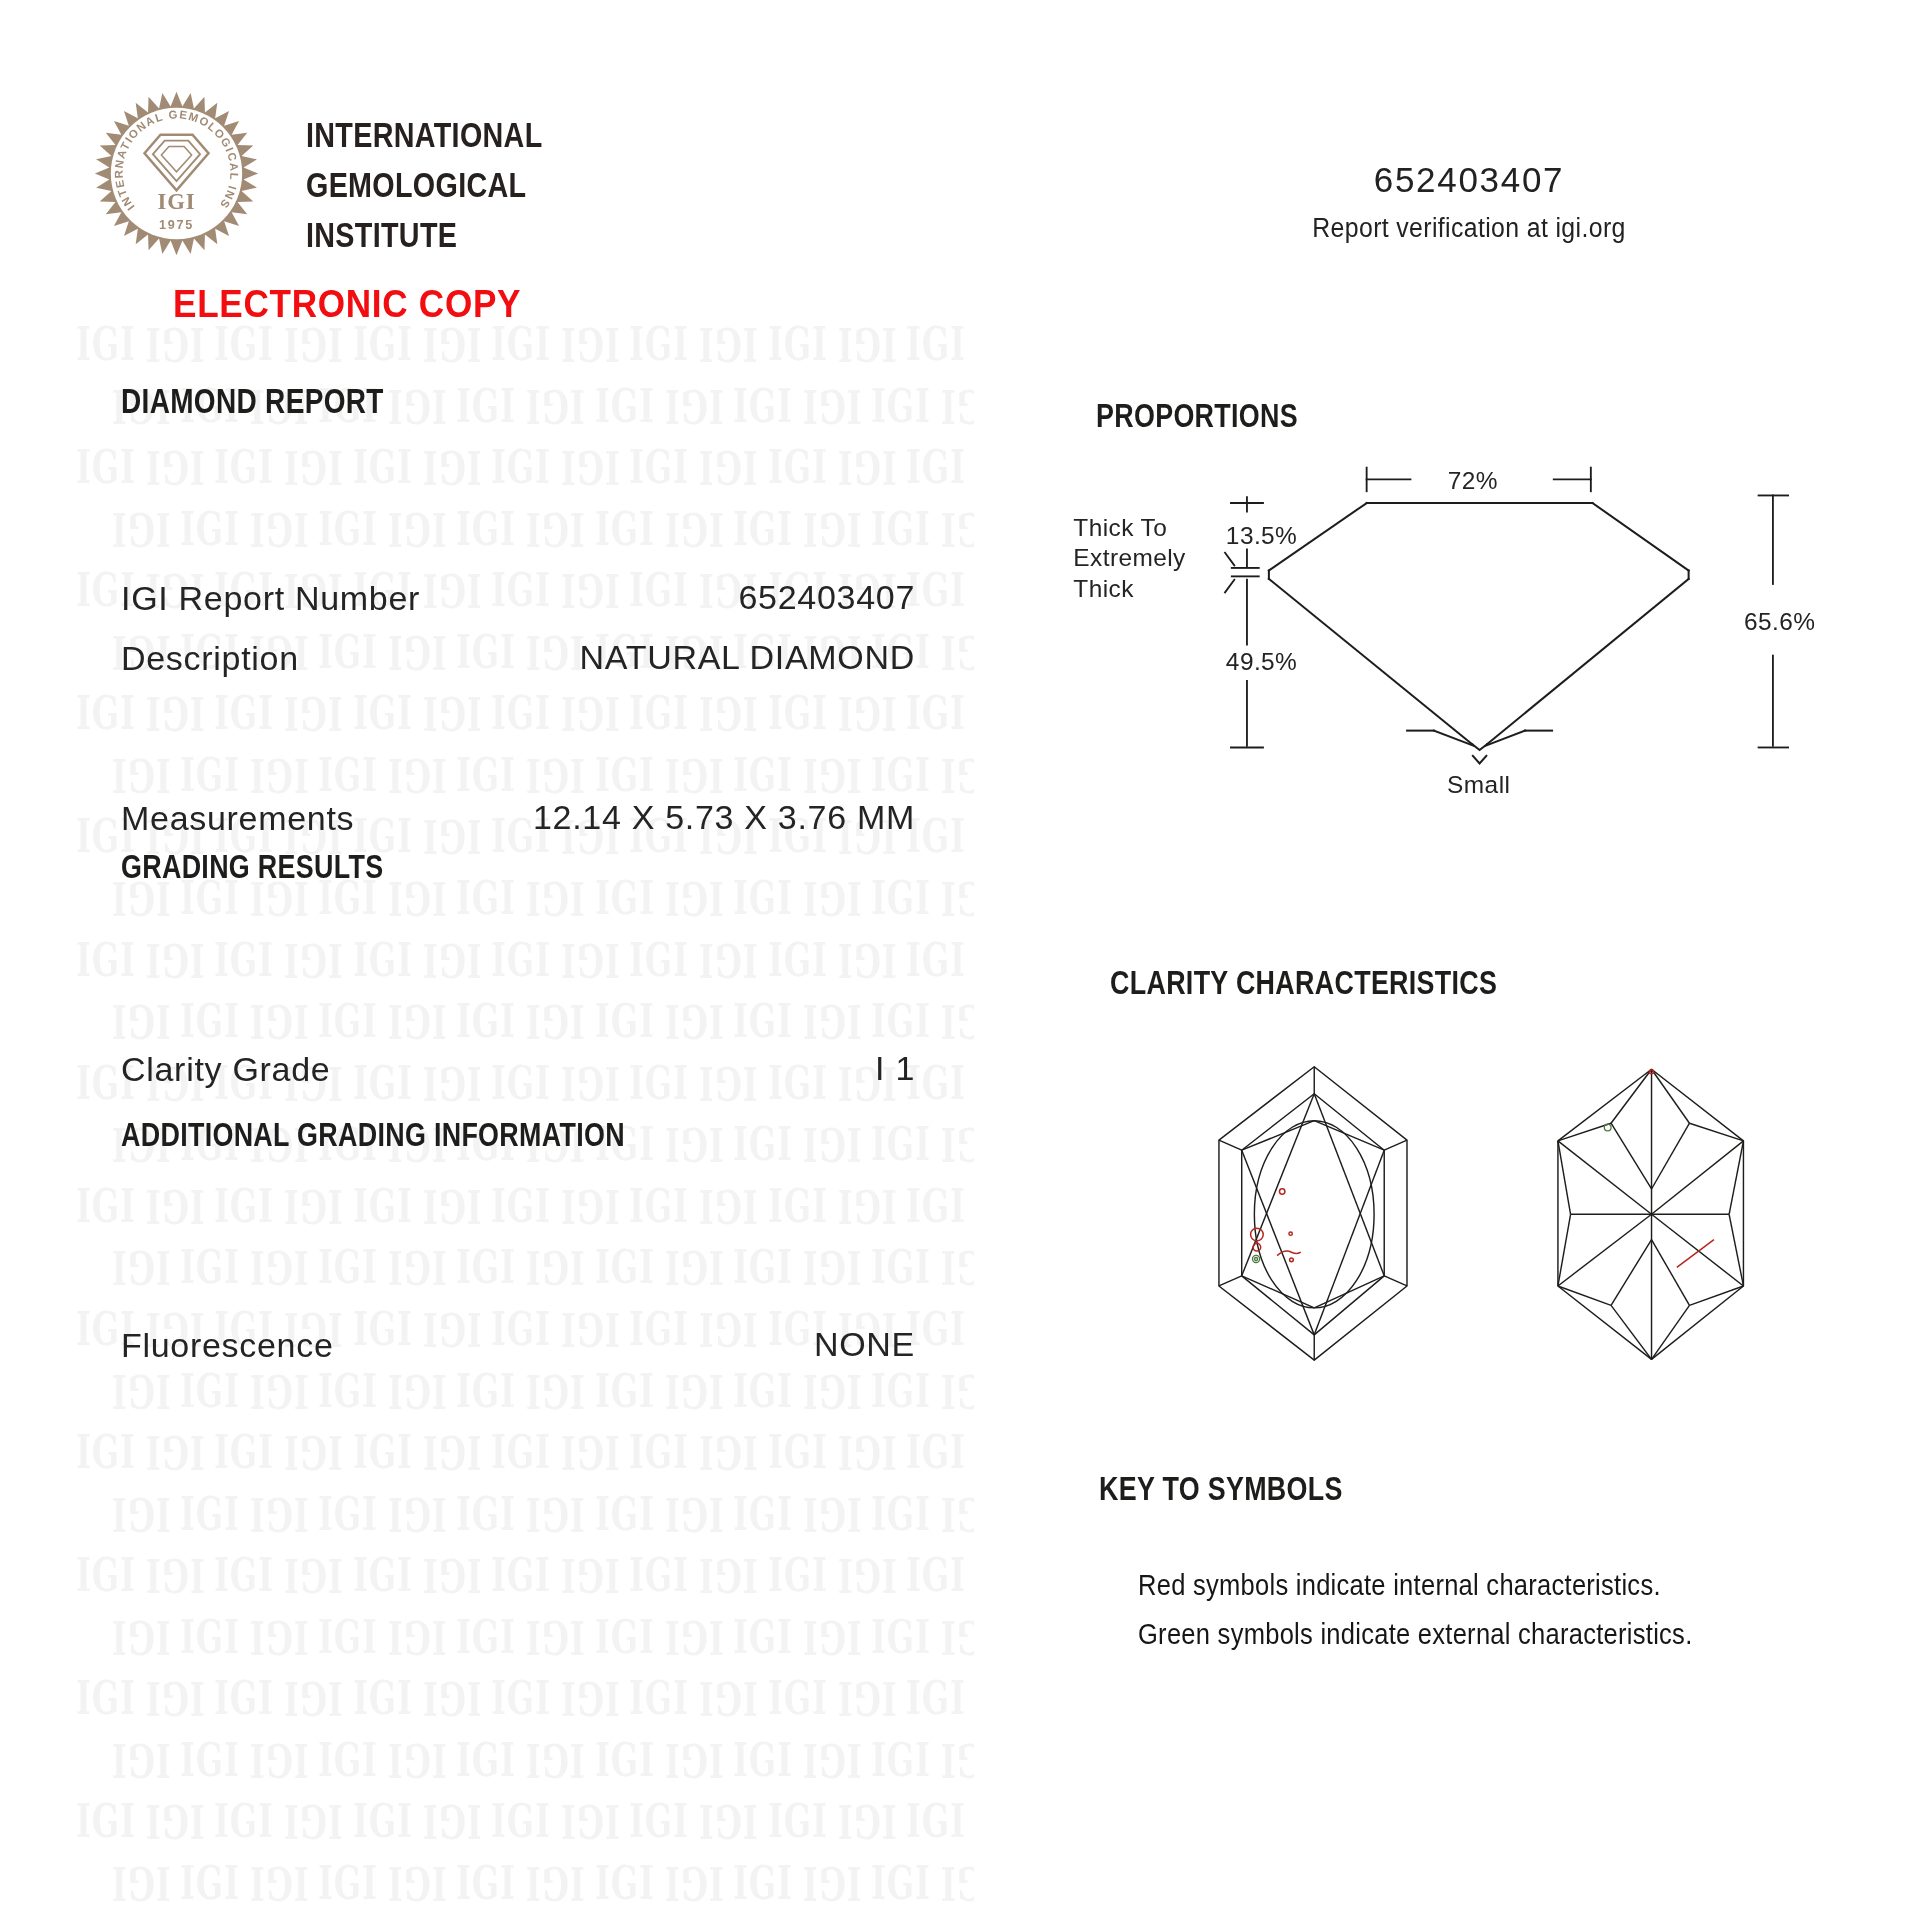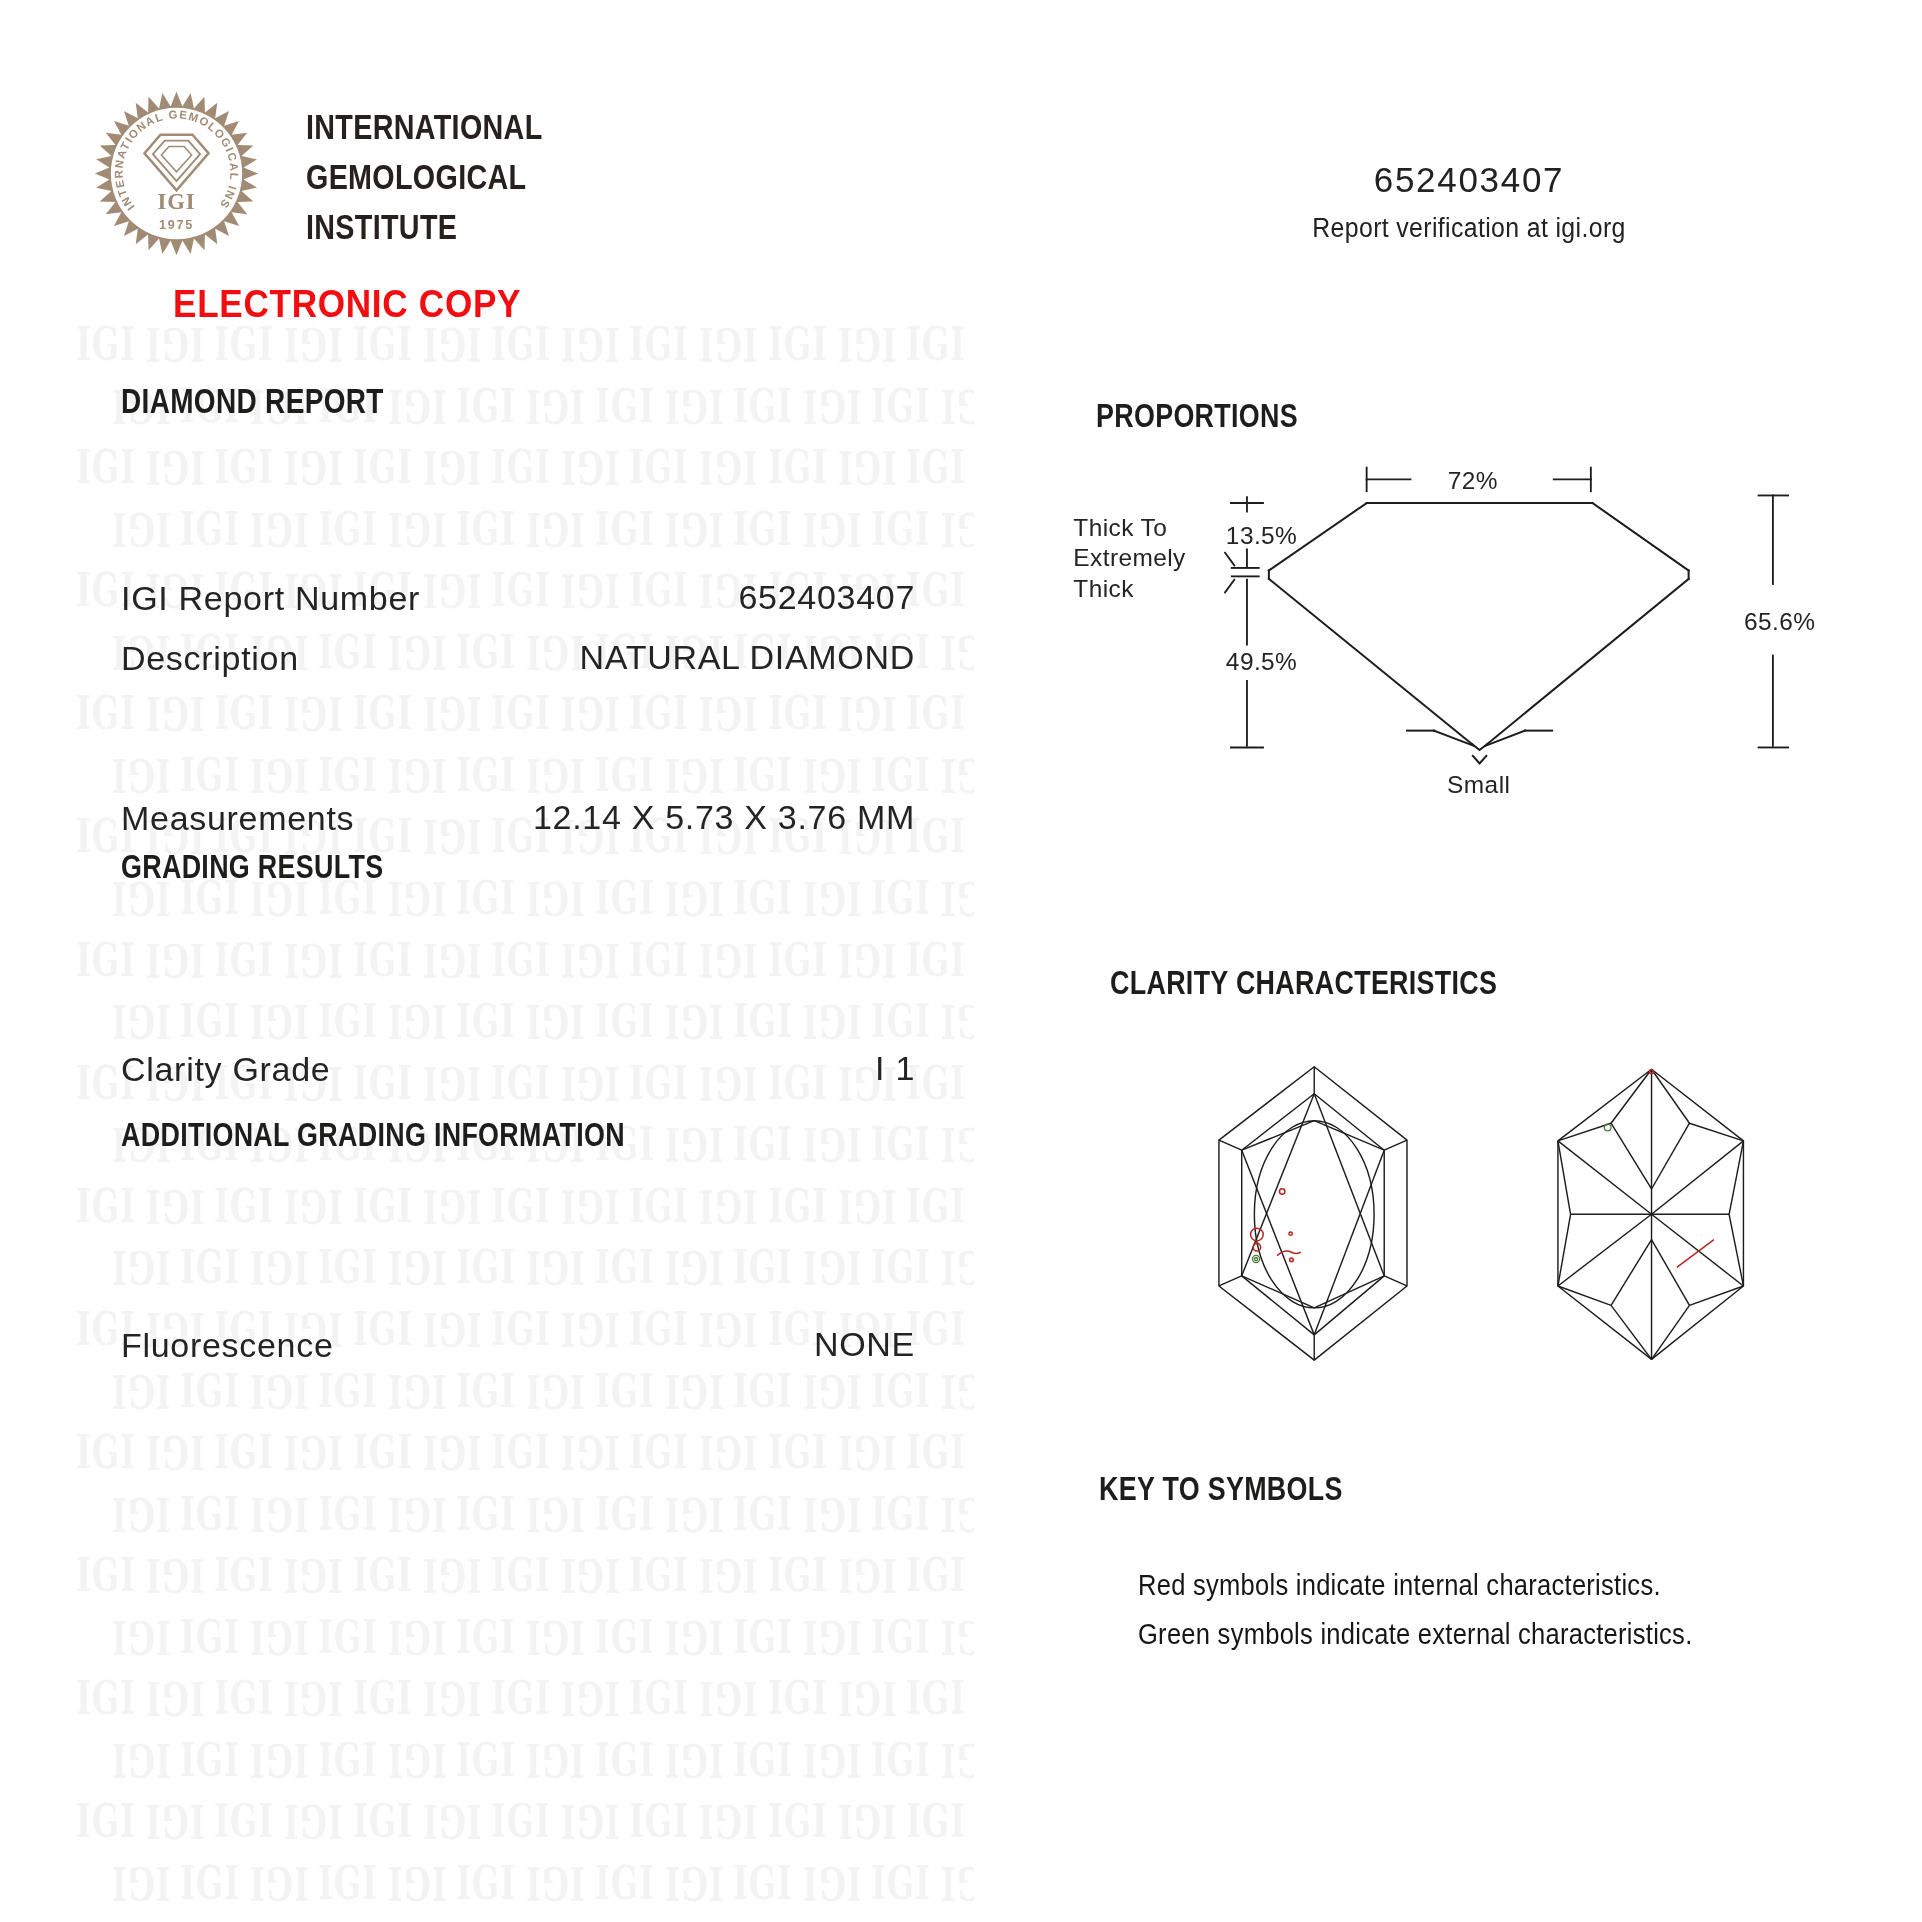--- a/index.html
+++ b/index.html
@@ -9,21 +9,21 @@
   .watermark{position:absolute;left:76px;top:325px;width:898px;height:1598px;overflow:hidden;z-index:0;}
   .wm{position:absolute;font-family:"DejaVu Serif",serif;font-weight:bold;font-size:32px;
       color:rgba(30,30,30,0.055);letter-spacing:0.8px;transform:scale(1,1.45);}
   .fl{transform:scale(-1,-1.45);}
   
   .seal{position:absolute;left:94px;top:91px;width:165px;height:165px;z-index:2;}
   .seal-ring-text{font-family:"Liberation Sans",sans-serif;font-size:13.5px;letter-spacing:1.6px;
       fill:#a28b74;font-weight:bold;}
   .seal-monogram{font-family:"Liberation Serif",serif;font-size:27px;font-weight:bold;fill:#a28b74;letter-spacing:1px;}
   .seal-year{font-family:"Liberation Sans",sans-serif;font-size:15px;font-weight:bold;fill:#a28b74;letter-spacing:2px;}
-  .institute{position:absolute;left:306px;top:102px;z-index:2;}
+  .institute{position:absolute;left:306px;top:110px;z-index:2;}
   .institute div{font-size:35px;font-weight:700;letter-spacing:0.4px;line-height:50px;color:#26211f;
       transform:scaleX(0.82);transform-origin:left center;white-space:nowrap;}
   .electronic-copy{position:absolute;left:173px;top:282px;font-size:39px;font-weight:700;color:#f20d11;
       letter-spacing:0.8px;transform:scaleX(0.9);transform-origin:left center;white-space:nowrap;z-index:2;}
   .hdr-number{position:absolute;left:1216px;top:160px;width:506px;text-align:center;font-size:35px;
       letter-spacing:1.7px;color:#222;z-index:2;}
   .hdr-verify{position:absolute;left:1216px;top:213px;width:506px;text-align:center;font-size:27px;
       letter-spacing:0.4px;color:#222;transform:scaleX(0.92);z-index:2;}
   
   .h1{position:absolute;font-size:35px;font-weight:700;letter-spacing:0.4px;color:#1d1d1b;

